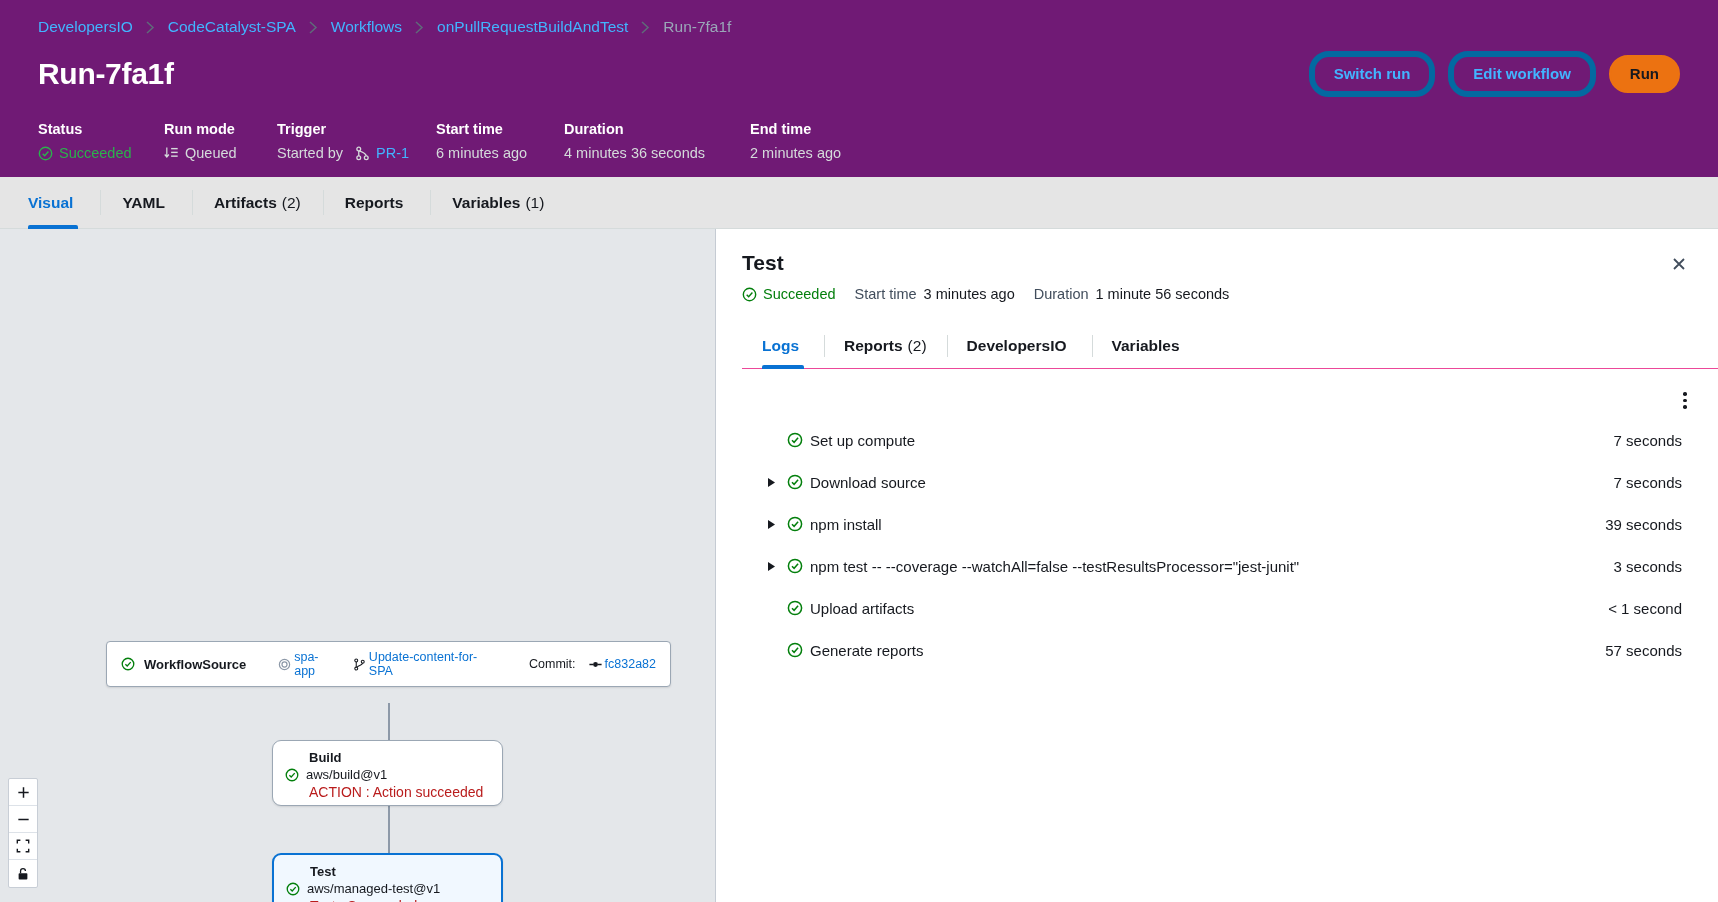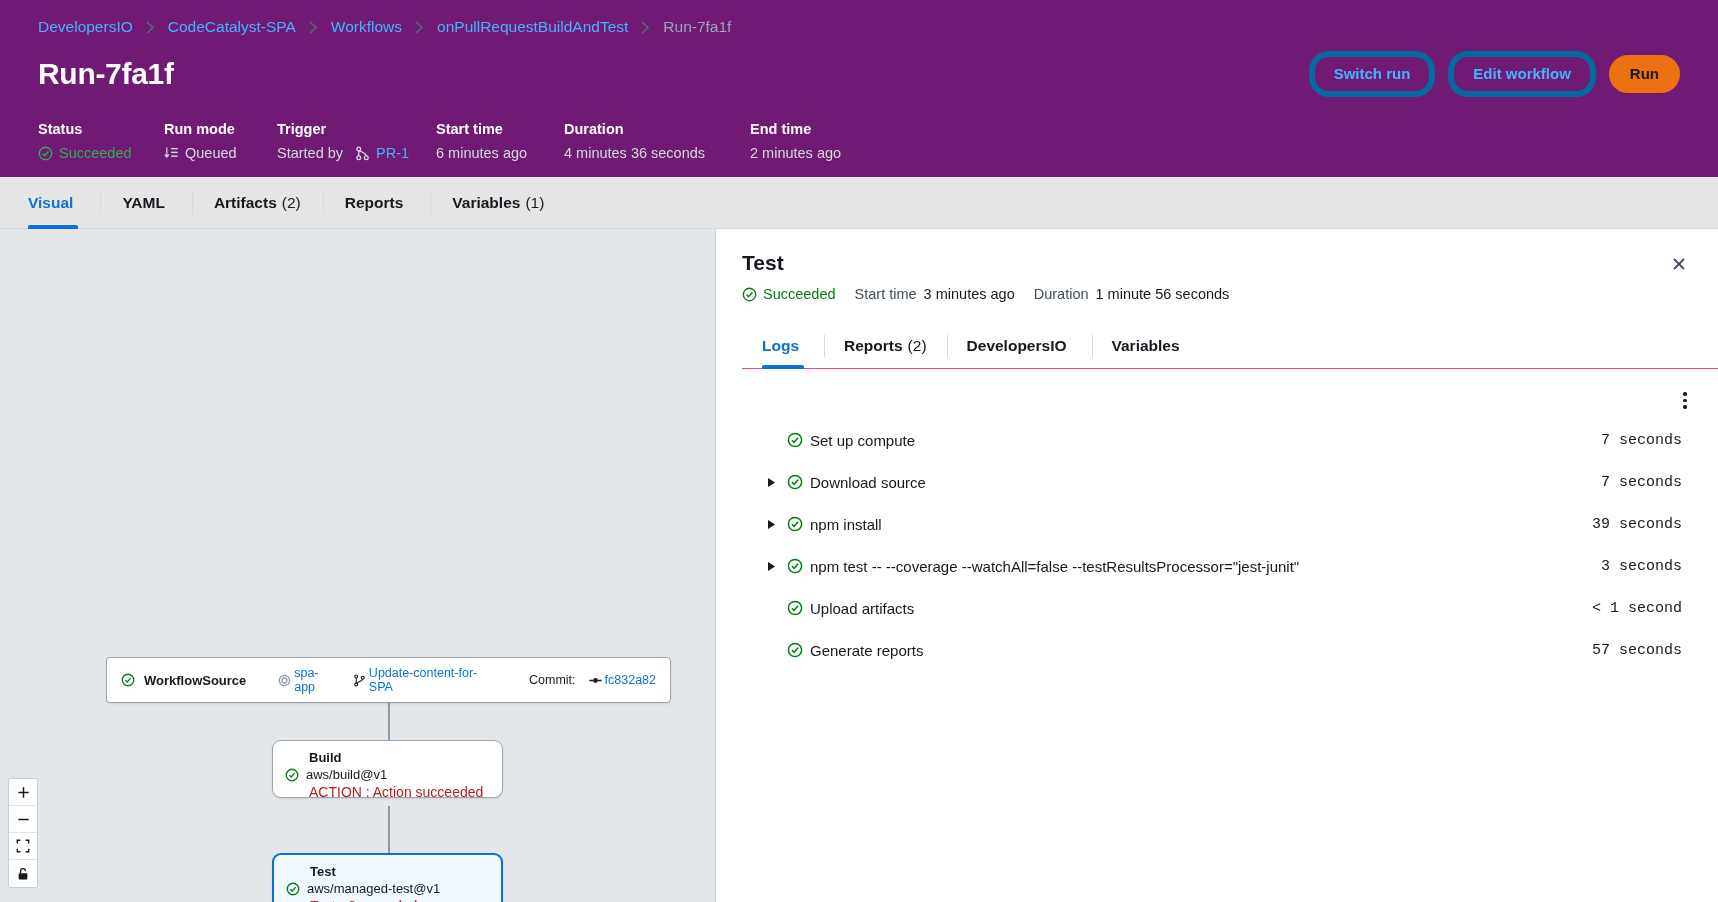--- a/index.html
+++ b/index.html
@@ -92,32 +92,32 @@
     width: 716px; flex: 0 0 716px; position: relative;
     background: #e4e7ea; border-right: 1px solid #c5cbd3;
     overflow: hidden;
   }
   .node {
     position: absolute; background: #ffffff;
     border: 1px solid #9ba7b4; border-radius: 9px;
     box-shadow: 0 1px 2px rgba(0,0,0,.10);
   }
   .node-source {
-    left: 106px; top: 428px; width: 565px; height: 46px;
+    left: 106px; top: 412px; width: 565px; height: 46px;
     display: flex; align-items: center; justify-content: center; gap: 0;
     padding: 0 14px; border-radius: 4px;
   }
   .src-inner { display:flex; align-items:center; gap: 9px; font-size: 13px; }
   .src-name { font-weight: bold; color: #16191f; font-size: 13px; }
   .src-sep { width: 14px; }
   .src-commit { color: #16191f; font-size: 12.5px; margin-left: 20px; }
   .chip { display: inline-flex; align-items: center; gap: 3px; }
 
   .node-build {
-    left: 272px; top: 511px; width: 231px; height: 58px;
+    left: 272px; top: 511px; width: 231px; height: 66px;
     padding: 9px 0 9px 0;
   }
   .node-test {
     left: 272px; top: 624px; width: 231px; height: 66px;
     background: #f1f8ff; border: 2px solid #0972d3;
     padding: 9px 0 9px 0;
   }
   .node-body { display: flex; flex-direction: column; padding-left: 12px; }
   .node-title { font-size: 13px; font-weight: bold; color: #16191f; padding-left: 24px; }
   .node-line2 {
@@ -192,21 +192,21 @@
     display: flex; align-items: center; height: 42px;
     padding: 0 10px 0 20px; font-size: 15px; color: #16191f;
   }
   .step .caret {
     width: 18px; flex: 0 0 18px; display: flex; align-items: center;
     justify-content: center; cursor: pointer; color: #16191f;
   }
   .step .caret.hidden { visibility: hidden; }
   .step .sicon { width: 30px; flex: 0 0 30px; display: flex; align-items: center; justify-content: center; }
   .step .slabel { flex: 1 1 auto; overflow: hidden; text-overflow: ellipsis; white-space: nowrap; }
-  .step .sdur { flex: 0 0 auto; padding-left: 20px; white-space: nowrap; font-family: Liberation Mono, monospace; }
+  .step .sdur { flex: 0 0 auto; padding-left: 20px; white-space: nowrap; }
 
   svg.ci { display: block; }
 </style>
 </head>
 <body>
 
 <div class="header">
 
   <div class="breadcrumb">
     <a class="bc-link">DevelopersIO</a>

